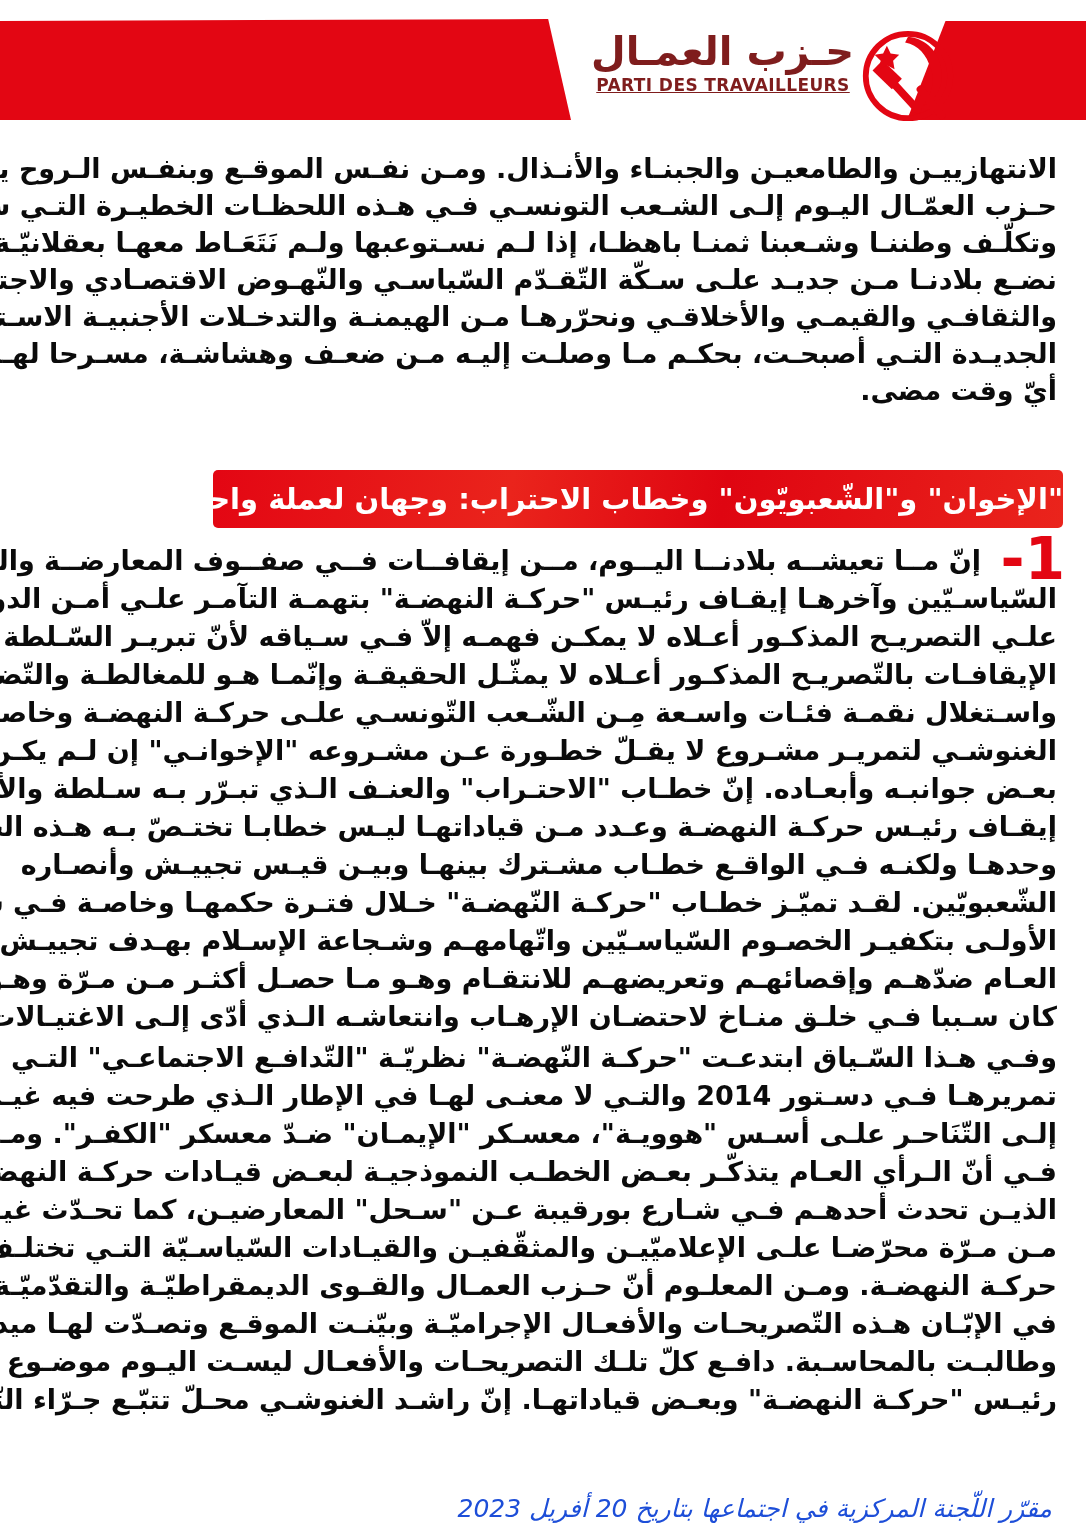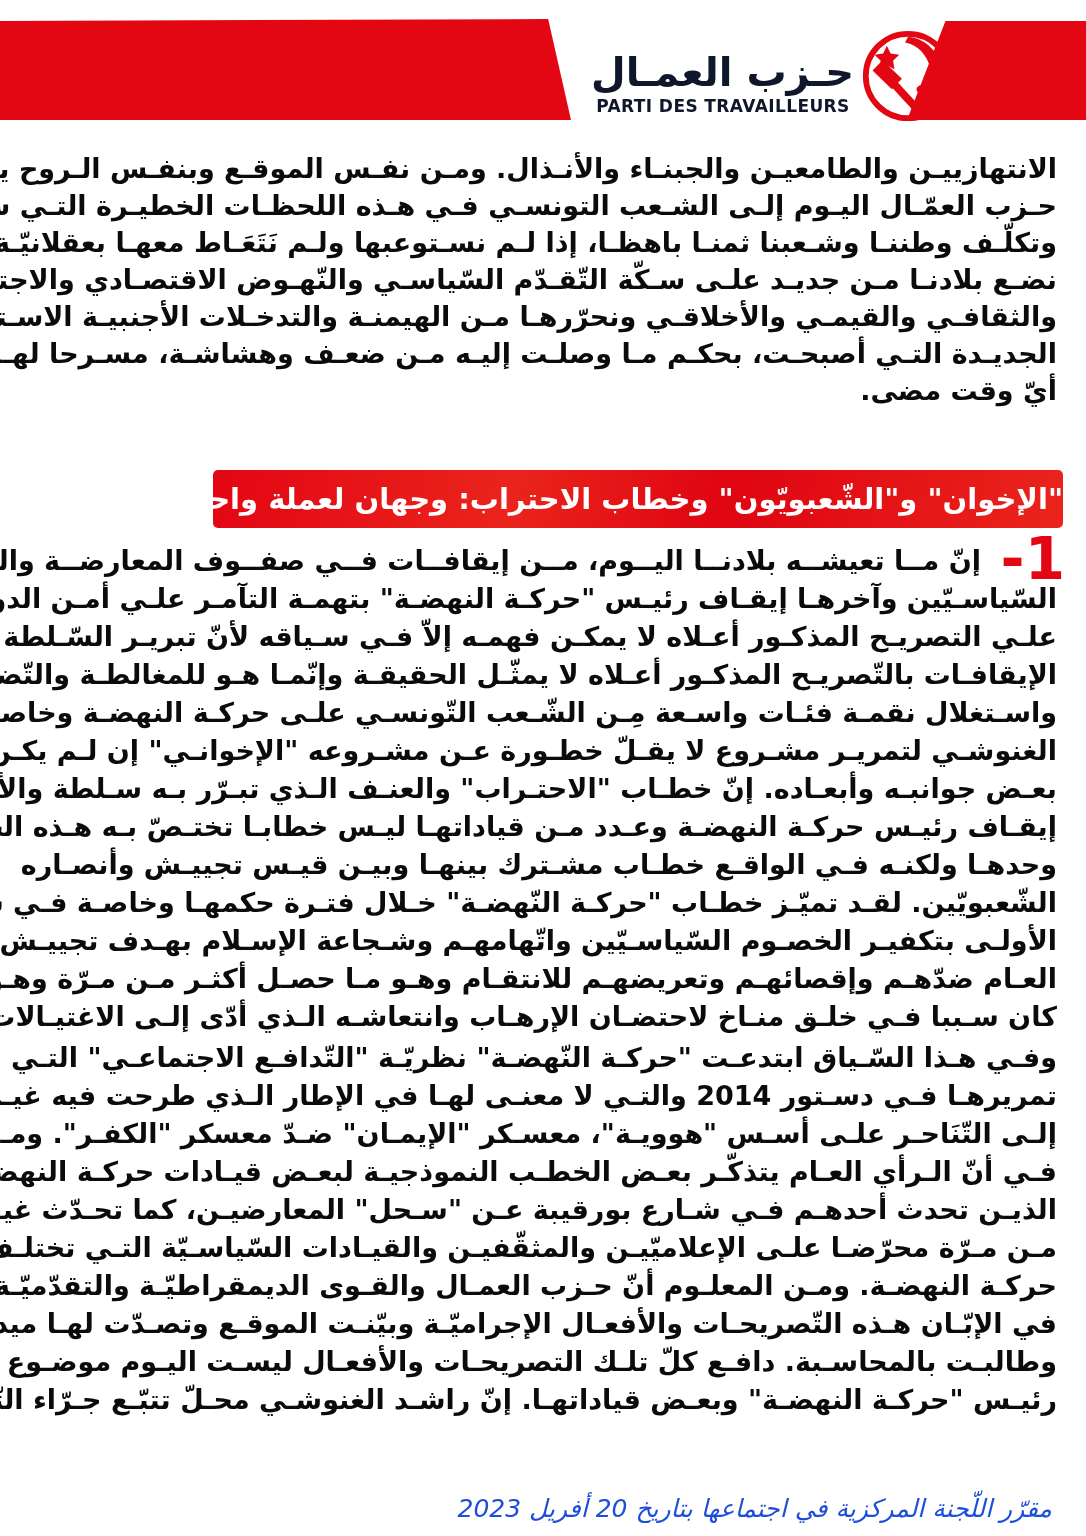--- a/index.html
+++ b/index.html
@@ -4,23 +4,23 @@
 <style>
   html,body{margin:0;padding:0;background:#fff;}
   .page{position:relative;width:1086px;height:1536px;background:#fff;overflow:hidden;
         font-family:"DejaVu Sans",sans-serif;color:#0b0b0b;}
   
   .banner{position:absolute;background:#e30613;}
   .banner-left{left:0;top:19px;width:571px;height:101px;
                clip-path:polygon(0 2%,96% 0,100% 100%,0 100%);}
   .banner-right{left:907px;top:21px;width:179px;height:99px;
                 clip-path:polygon(21.5% 0,100% 0,100% 100%,0 100%);}
-  .brand{position:absolute;left:592px;top:28px;width:262px;text-align:center;color:#0f172a;margin-top:21px;}
+  .brand{position:absolute;left:592px;top:28px;width:262px;text-align:center;color:#7f1d1d;}
   .brand-ar{font-size:40px;font-weight:bold;line-height:1.15;direction:rtl;white-space:nowrap;}
-  .brand-fr{font-size:17px;font-weight:bold;letter-spacing:.4px;margin-top:1px;white-space:nowrap;}
+  .brand-fr{font-size:17px;font-weight:bold;letter-spacing:.4px;margin-top:1px;white-space:nowrap;text-decoration:underline;}
   .logo{position:absolute;left:860px;top:28px;width:96px;height:96px;}
   
   .para{position:absolute;left:29px;width:1028px;direction:rtl;font-weight:bold;
         font-size:27px;line-height:38px;}
   .intro{top:150px;line-height:37px;}
   .tline{text-align:justify;text-align-last:justify;text-justify:inter-word;white-space:nowrap;}
   [data-last-plain="1"] .tline:last-child{text-align-last:right;}
   
   .heading-bar{position:absolute;left:213px;top:470px;width:850px;height:58px;
      background:linear-gradient(100deg,#e30613 0%,#ea241c 35%,#df0511 60%,#ea241c 100%);

